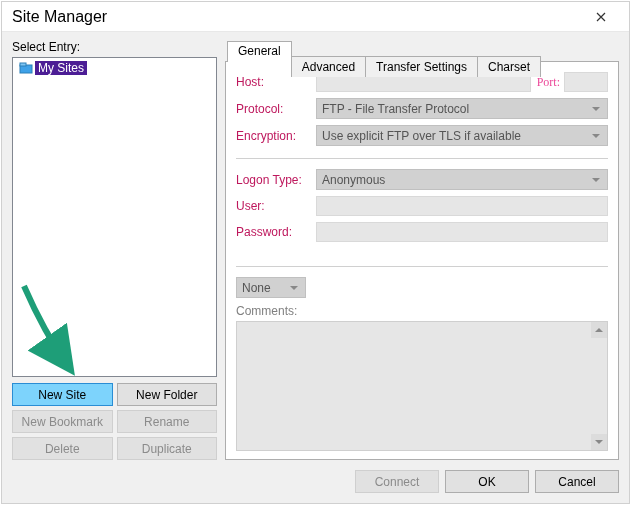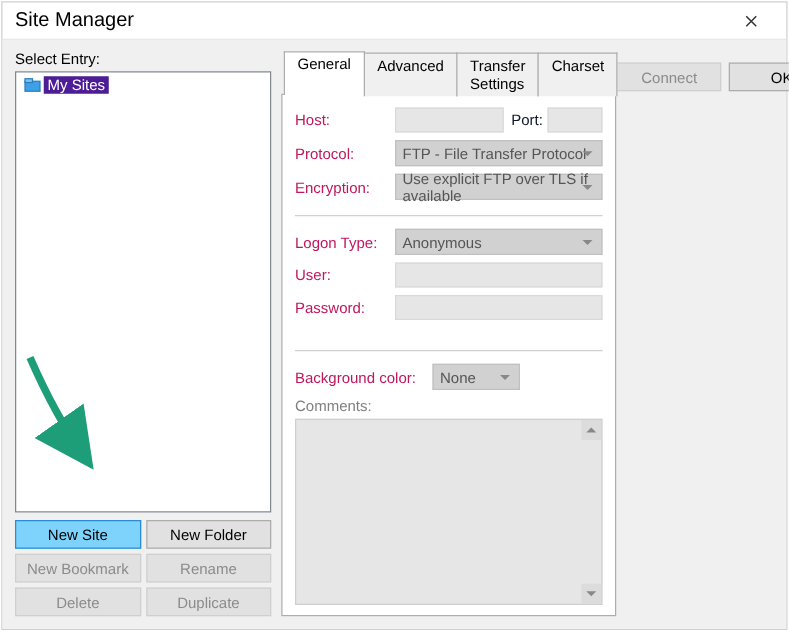--- a/index.html
+++ b/index.html
@@ -2,42 +2,42 @@
 <html><head>
 <meta charset="utf-8">
 <style>
   * { box-sizing: border-box; font-family: "Segoe UI", Tahoma, sans-serif; font-size: 12px; }
   body { margin: 0; background: #fff; width: 631px; height: 505px; overflow: hidden; position: relative; }
   .window { border: 1px solid #d0d0d0; width: 629px; height: 503px; margin: 1px; background: #fff; display: flex; flex-direction: column; }
   .titlebar { height: 30px; display: flex; align-items: center; padding: 0 8px 0 10px; border-bottom: 1px solid #e8e8e8; }
   .titlebar .title { flex: 1; font-size: 16px; color: #000; }
   .close-btn { width: 40px; height: 28px; display: flex; align-items: center; justify-content: center; color: #333; }
   .close-btn svg { width: 10px; height: 10px; }
-  .body { flex: 1; background: #f0f0f0; padding: 8px 10px 10px 10px; display: flex; flex-direction: row; }
+  .body { flex: 1; background: #f0f0f0; padding: 8px 10px 10px 10px; display: flex; flex-direction: column; }
   .columns { display: flex; flex: 1; gap: 8px; }
   .left { width: 205px; display: flex; flex-direction: column; }
   .select-label { color: #000; margin-bottom: 3px; }
   .tree { flex: 1; background: #fff; border: 1px solid #828790; padding: 2px; overflow: auto; }
   .tree-row { display: flex; align-items: center; height: 16px; padding-left: 4px; gap: 2px; }
   .tree-row .icon { width: 14px; height: 14px; display: flex; align-items: center; justify-content: center; }
   .tree-row .lbl { padding: 0 3px; }
   .tree-row.selected .lbl { background: #4c1d95; color: #fff; }
   .btn-grid { margin-top: 6px; display: grid; grid-template-columns: 1fr 1fr; gap: 4px; }
   .btn { height: 23px; border: 1px solid #adadad; background: #e1e1e1; color: #000; display: flex; align-items: center; justify-content: center; }
   .btn.disabled { color: #8b8b8b; background: #e1e1e1; border-color: #cfcfcf; }
   .btn.highlight { background: #7dd3fc; border-color: #2a8dd4; }
   .right { flex: 1; display: flex; flex-direction: column; }
   .tabs { display: flex; padding-left: 2px; }
   .tab { padding: 3px 10px; border: 1px solid #adadad; border-bottom: none; background: #f0f0f0; position: relative; margin-right: -1px; color: #000; }
   .tab.active { background: #fff; z-index: 2; top: 1px; padding-top: 2px; }
-  .tab:not(.active) { top: 2px; font-size: 12px; }
+  .tab:not(.active) { top: 16px; font-size: 12px; }
   .panel { flex: 1; border: 1px solid #adadad; background: #fff; padding: 10px 10px 8px 10px; display: flex; flex-direction: column; }
   .row { display: flex; align-items: center; margin-bottom: 6px; }
   .row .lbl { width: 80px; color: #be185d; }
-  .row .lbl2 { color: #0f172a; margin: 0 4px 0 6px; }
+  .row .lbl2 { color: #ec4899; margin: 0 4px 0 6px; font-family: Liberation Serif, serif; }
   .field { flex: 1; height: 20px; background: #e6e6e6; border: 1px solid #d9d9d9; padding: 0 5px; display: flex; align-items: center; color: #6d6d6d; }
   .field.port { flex: 0 0 44px; }
   .select { flex: 1; height: 21px; background: #d1d1d1; border: 1px solid #c0c0c0; display: flex; align-items: center; padding: 0 5px; color: #555; position: relative; }
   .select::after { content: ""; position: absolute; right: 7px; top: 8px; border-left: 4px solid transparent; border-right: 4px solid transparent; border-top: 4px solid #888; }
   .select.small { flex: 0 0 70px; }
   .hr { border: none; border-top: 1px solid #d0d0d0; margin: 6px 0 10px 0; }
   .bgcolor-row .lbl { width: 110px; }
   .comments-lbl { color: #808080; margin-bottom: 3px; display: block; }
   .comments { flex: 1; background: #e6e6e6; border: 1px solid #cfcfcf; position: relative; min-height: 80px; }
   .comments .sb-up, .comments .sb-down { position: absolute; right: 0; width: 16px; height: 16px; background: #dcdcdc; display: flex; align-items: center; justify-content: center; }
@@ -121,21 +121,20 @@
           <div class="row">
             <div class="lbl">User:</div>
             <div class="field"></div>
           </div>
           <div class="row">
             <div class="lbl">Password:</div>
             <div class="field"></div>
           </div>
           <hr class="hr" style="margin-top:18px">
           <div class="row bgcolor-row">
-            <div class="lbl">Background color:</div>
             <div class="select small">
                 <span>None</span>
               </div>
           </div>
           <span class="comments-lbl">Comments:</span>
           <div class="comments">
             <div class="sb-up"></div>
             <div class="sb-down"></div>
           </div>
         </div>

